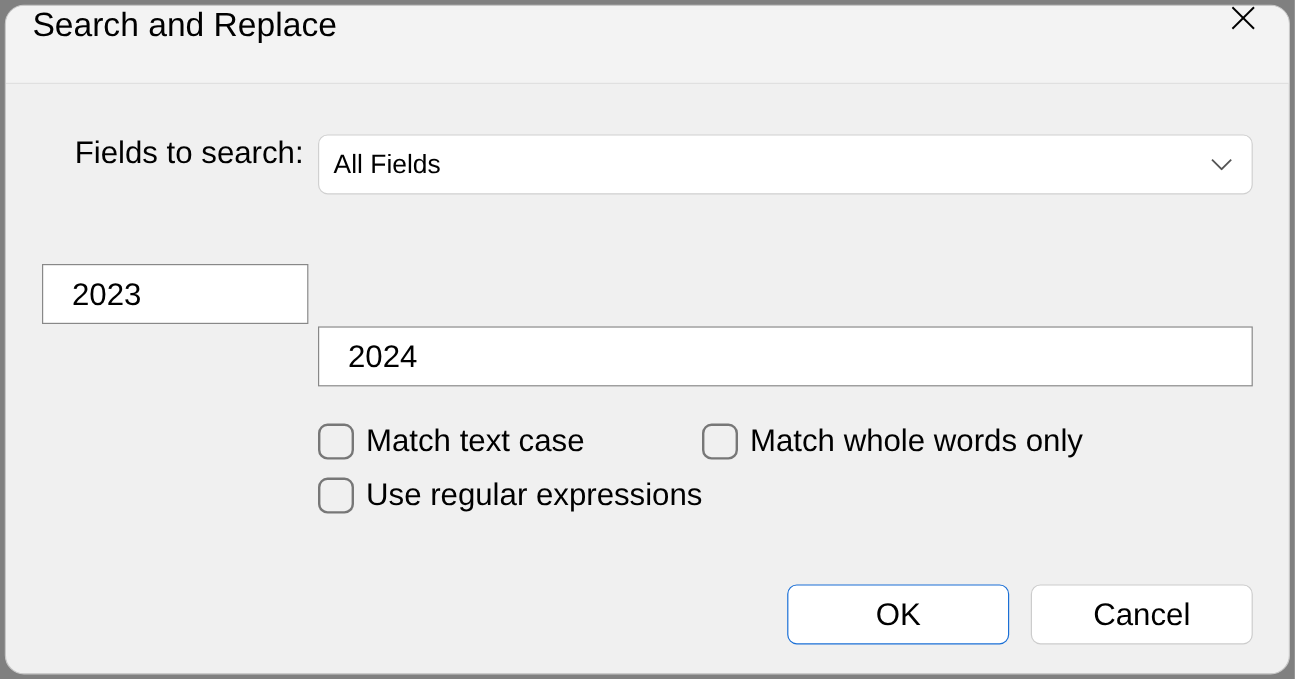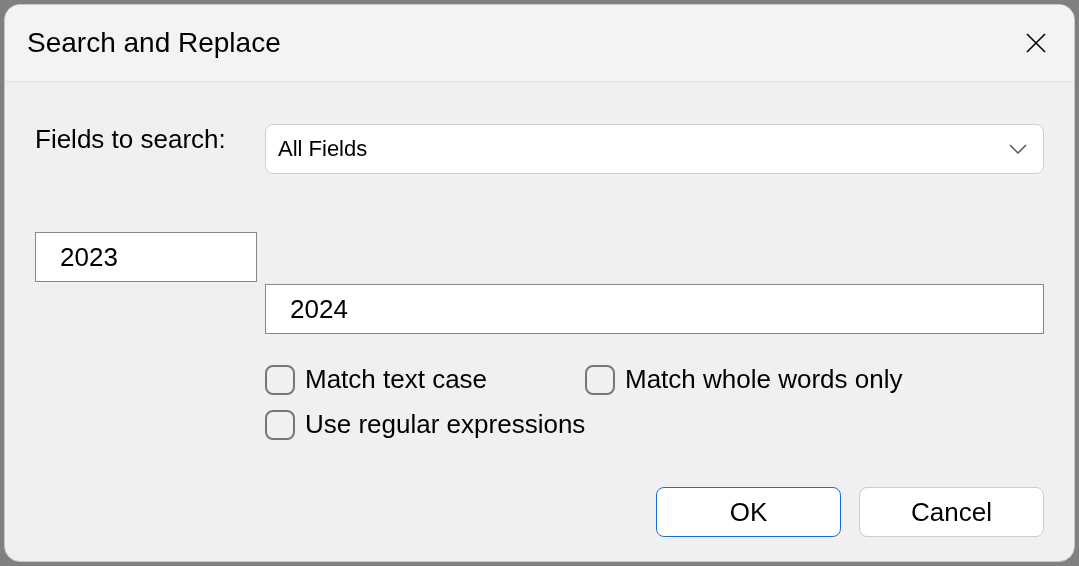--- a/index.html
+++ b/index.html
@@ -17,23 +17,23 @@
       width: 1071px;
       height: 558px;
       background: #f0f0f0;
       border-radius: 16px;
       border: 1px solid #c8c8c8;
       display: flex;
       flex-direction: column;
       overflow: hidden;
     }
     .titlebar {
-      height: 77px;
-      display: flex;
-      align-items: center;
+      height: 65px;
+      display: flex;
+      align-items: flex-start;
       justify-content: space-between;
       padding: 0 28px 0 22px;
       border-bottom: 1px solid #e0e0e0;
       background: #f3f3f3;
     }
     .title {
       font-size: 28px;
       color: #000;
     }
     .close-icon {
@@ -47,20 +47,21 @@
       padding: 42px 30px 24px 30px;
       position: relative;
     }
     .form-grid {
       display: grid;
       grid-template-columns: 222px 1fr;
       column-gap: 8px;
       align-items: center;
     }
     .label-cell {
+      text-align: right;
       font-size: 26px;
       color: #000;
       padding-right: 4px;
     }
     .row-fields { height: 60px; }
     .row-spacer1 { height: 48px; }
     .row-find { height: 52px; }
     .row-gap12 { height: 24px; }
     .row-replace { height: 52px; }
     .dropdown {

